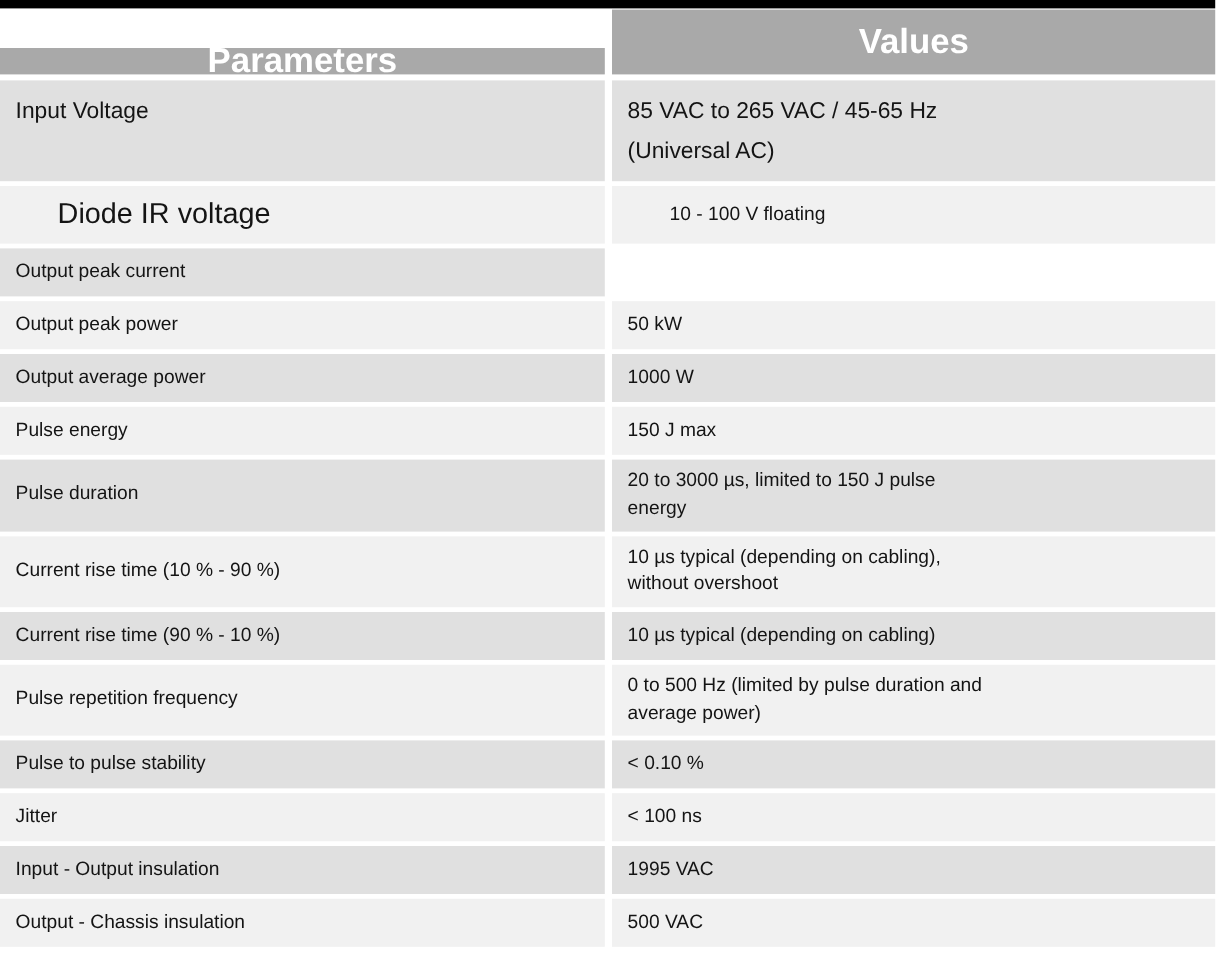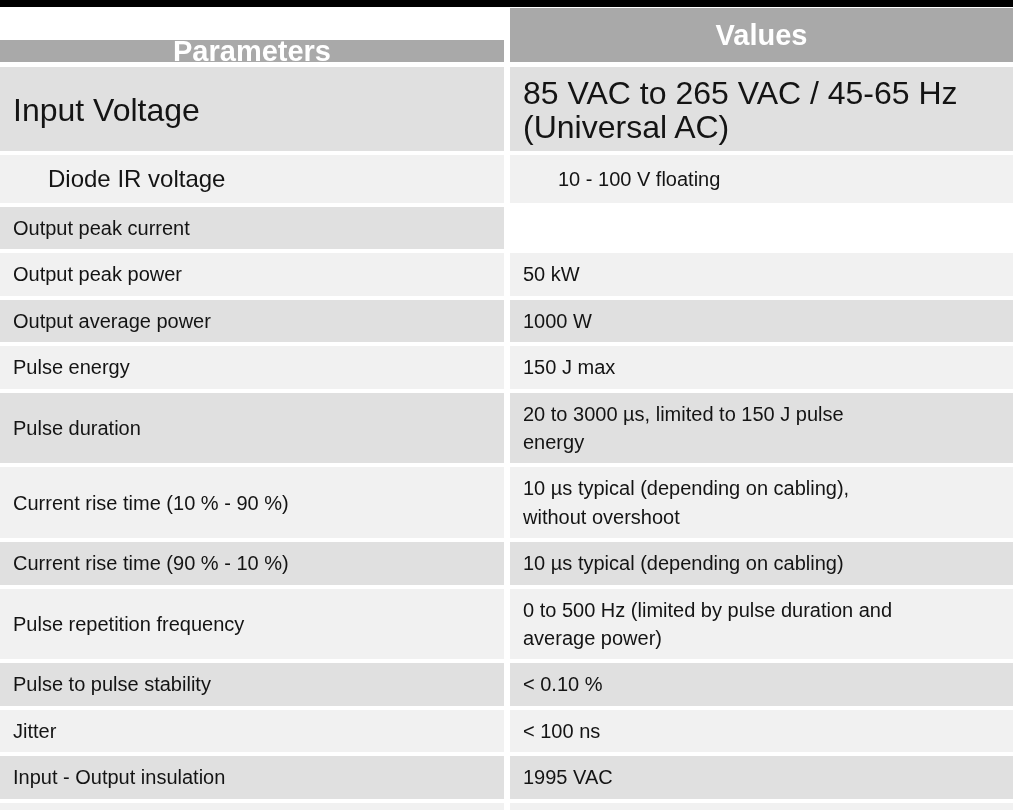--- a/index.html
+++ b/index.html
@@ -50,33 +50,33 @@
   }
   .row {
     display: flex;
     column-gap: 6px;
   }
   .cell {
     box-sizing: border-box;
     display: flex;
     align-items: center;
     padding: 7px 10px 7px 13px;
-    font-size: 20px;
+    font-size: 16px;
     line-height: 1.42;
   }
   .cell.param { width: 504px; flex: none; }
   .cell.value { flex: 1; }
   .cell .txt { white-space: pre-line; }
 
   
   .row:nth-child(odd) .cell  { background: #e0e0e0; }
   .row:nth-child(even) .cell { background: #f1f1f1; }
 
   
-  .row.r-xl .cell { font-size: 32px; line-height: 34px; align-items: center; min-height: 81px; padding-top: 9px; }
+  .row.r-xl .cell { font-size: 19px; line-height: 34px; align-items: flex-start; min-height: 81px; padding-top: 9px; }
   
   .row.r-lg .cell.param { font-size: 24px; }
   .row.r-lg .cell { min-height: 44px; padding-left: 48px; }
 
   .row .cell { min-height: 40px; }
   .row.r-xl .cell { min-height: 81px; }
 </style>
 </head>
 <body>
 

